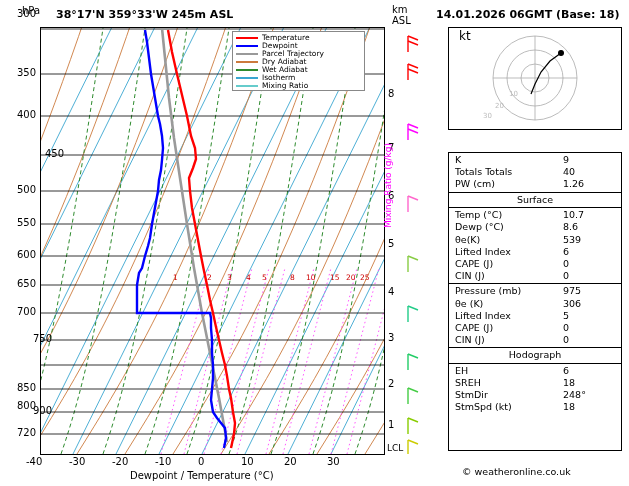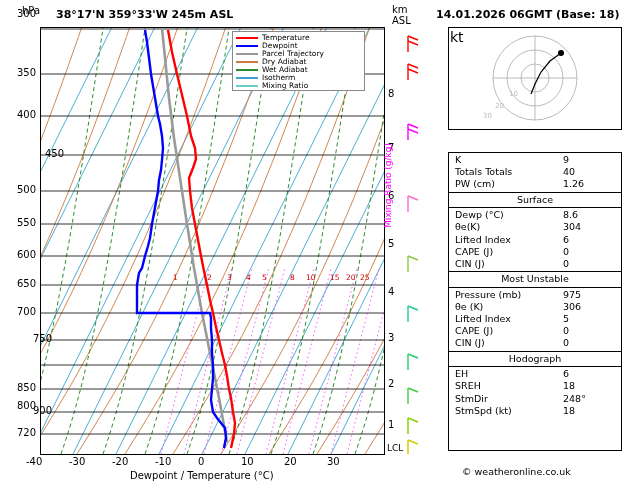--- a/index.html
+++ b/index.html
@@ -31,21 +31,21 @@
   #legend{left:232px;top:31px;width:133px;height:60px;background:#fff;border:1px solid #888;box-sizing:border-box;padding:2px 3px;}
   #legend .row{display:flex;align-items:center;height:7.8px;margin-bottom:0.2px;}
   #legend .ln{width:22px;height:0;border-top-width:2px;border-top-style:solid;margin-right:4px;}
   #legend .lb{font-size:7.5px;color:#000;line-height:8px;}
 
   
   #mixlab{left:383px;top:228px;transform:rotate(-90deg);transform-origin:left top;font-size:9px;color:#f0f;white-space:nowrap;}
 
   
   #hodo{left:448px;top:27px;width:174px;height:103px;border:1px solid #000;box-sizing:border-box;background:#fff;}
-  #hodo .kt{position:absolute;left:1px;top:1px;font-size:14px;}
+  #hodo .kt{position:absolute;left:10px;top:1px;font-size:12px;}
 
   
   #tbl{left:448px;top:152px;width:174px;height:299px;border:1px solid #000;box-sizing:border-box;background:#fff;font-size:9.5px;}
   #tbl .sec{border-bottom:1px solid #000;padding:1px 0;}
   #tbl .r{display:flex;justify-content:space-between;padding:0 6px;line-height:12.2px;}
   #tbl .r span:first-child{text-align:left;}
   #tbl .r span:last-child{width:52px;text-align:left;}
   #tbl .hd{text-align:center;line-height:12.5px;}
 
   #credit{left:462px;top:466px;font-size:9.5px;}
@@ -312,44 +312,45 @@
     <div class="r">
         <span>PW (cm)</span>
         <span>1.26</span>
       </div>
   </div>
   <div class="sec">
     <div class="hd">Surface</div>
   </div>
   <div class="sec">
     <div class="r">
+        <span>Temp (°C)</span>
+        <span>10.7</span>
+      </div>
+    <div class="r">
         <span>Dewp (°C)</span>
         <span>8.6</span>
       </div>
     <div class="r">
         <span>θe(K)</span>
-        <span>304</span>
+        <span>539</span>
       </div>
     <div class="r">
         <span>Lifted Index</span>
         <span>6</span>
       </div>
     <div class="r">
         <span>CAPE (J)</span>
         <span>0</span>
       </div>
     <div class="r">
         <span>CIN (J)</span>
         <span>0</span>
       </div>
   </div>
   <div class="sec">
-    <div class="hd">Most Unstable</div>
-  </div>
-  <div class="sec">
     <div class="r">
         <span>Pressure (mb)</span>
         <span>975</span>
       </div>
     <div class="r">
         <span>θe (K)</span>
         <span>306</span>
       </div>
     <div class="r">
         <span>Lifted Index</span>

